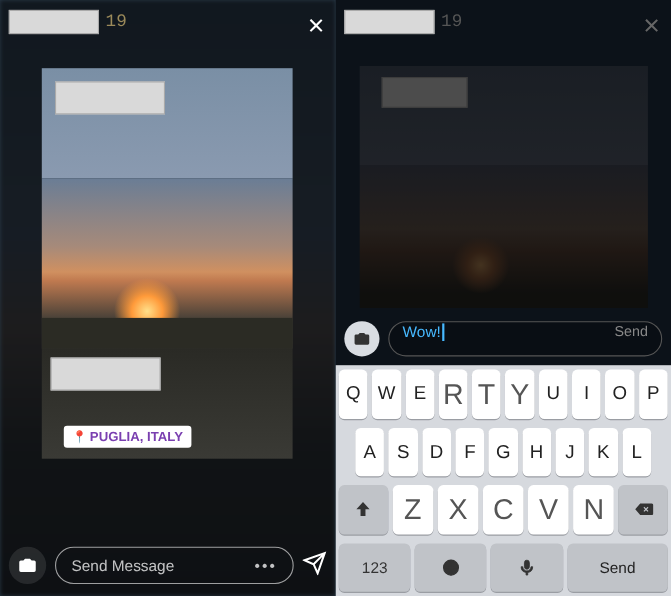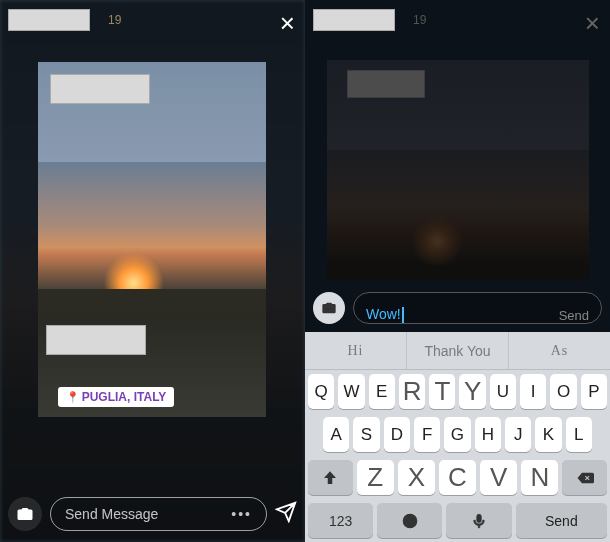--- a/index.html
+++ b/index.html
@@ -6,21 +6,21 @@
   body { width: 610px; height: 542px; background: #2a3a48; display: flex; overflow: hidden; position: relative; }
   .pane { position: relative; overflow: hidden; }
   .left { width: 305px; height: 542px; }
   .right { width: 305px; height: 542px; background: #1e2833; }
 
   
   .left .bg { position:absolute; inset:0; background: linear-gradient(#3a5268 0%, #4c6276 20%, #5a6e84 40%, #7a6a60 55%, #3a3a35 75%, #2a2a28 100%); filter: brightness(.4) blur(2px); }
   .left .bg::after{content:"";position:absolute;inset:0;background:rgba(30,40,55,.55);}
   .left .header { position:absolute; top:0; left:0; right:0; height:40px; display:flex; align-items:center; padding:6px 8px; z-index:2;}
   .avatar-ph { width:82px; height:22px; background:#d9d9d9; border:1px solid #aaa; }
-  .time { color:#9b8a5a; font-size:12px; margin-left:18px; }
+  .time { color:#9b8a5a; font-size:16px; margin-left:6px;font-family:Liberation Mono, monospace; }
   .close-x { position:absolute; right:10px; top:8px; color:#fff; font-size:26px; font-weight:300; z-index:3;}
   .story { position:absolute; top:62px; left:38px; width:228px; height:400px; z-index:2; display:flex; flex-direction:column;}
   .story .sky { flex:0 0 100px; background:linear-gradient(#7a8fa5,#8a9ab0); position:relative;}
   .name-ph{ position:absolute; top:12px; left:12px; width:100px; height:30px; background:#d9d9d9; border:1px solid #aaa;}
   .story .sun { flex:0 0 155px; background: radial-gradient(circle at 42% 78%, #ffe08a 0px, #ff9a3a 14px, rgba(255,120,40,0) 30px), linear-gradient(#6a7d95 0%, #a68a7a 40%, #d09060 55%, #c07a50 60%, #3a3a35 85%); position:relative;}
   .story .sun::after{content:"";position:absolute;left:0;right:0;bottom:0;height:28px;background:#2b2b24;}
   .story .land { flex:0 0 100px; background:linear-gradient(#2a2a25,#3a3a35); position:relative;}
   .cap-ph{ position:absolute; top:8px; left:8px; width:100px; height:30px; background:#d9d9d9; border:1px solid #aaa;}
   .loc-tag{ position:absolute; bottom:10px; left:20px; background:#fff; color:#7a3fb0; padding:3px 8px; border-radius:3px; font-size:12px; font-weight:600; display:flex; align-items:center; gap:2px;}
   .loc-tag .pin{ color:#d23; font-size:11px;}
@@ -36,21 +36,21 @@
   .right .header{ position:absolute; top:0; left:0; right:0; height:40px; display:flex; align-items:center; padding:6px 8px; z-index:2;}
   .right .time{color:#555;}
   .right .close-x{color:#666;}
   .r-story{ position:absolute; top:60px; left:22px; width:262px; height:220px; z-index:2; filter:brightness(.35);}
   .r-story .sky2{height:90px;background:linear-gradient(#4a5668,#5a6272);position:relative;}
   .r-story .sky2 .name-ph{top:10px;left:20px;width:78px;height:28px;}
   .r-story .sun2{height:130px; background: radial-gradient(circle at 42% 70%, #c0905a 0px, #8a5a3a 12px, rgba(0,0,0,0) 26px), linear-gradient(#4a5060 0%,#6a5a50 45%,#5a4438 60%,#2a2a26 90%);}
   .r-input-row{ position:absolute; top:290px; left:8px; right:8px; height:36px; display:flex; align-items:center; gap:8px; z-index:3;}
   .r-cam{width:32px;height:32px;border-radius:50%;background:#d9dde2;display:flex;align-items:center;justify-content:center;}
   .r-cam svg{width:16px;height:16px;fill:#333;}
-  .r-pill{flex:1;height:32px;border:1px solid #555;border-radius:16px;display:flex;align-items:flex-end;padding:0 12px;color:#9aa;font-size:14px;justify-content:space-between;background:rgba(0,0,0,.2);}
+  .r-pill{flex:1;height:32px;border:1px solid #555;border-radius:16px;display:flex;align-items:flex-start;padding:0 12px;color:#9aa;font-size:14px;justify-content:space-between;background:rgba(0,0,0,.2);}
   .r-pill .typed{color:#47b9ff;}
   .r-pill .cursor{display:inline-block;width:2px;height:16px;background:#47b9ff;vertical-align:middle;margin-left:1px;}
   .r-pill .sendlbl{color:#888;font-size:13px;}
 
   
   .kbd{ position:absolute; bottom:0; left:0; right:0; height:210px; background:#d6d9de; z-index:4; display:flex; flex-direction:column;}
   .sug{height:38px;display:flex;align-items:stretch;border-bottom:1px solid #b9bcc2;}
   .sug div{flex:1;display:flex;align-items:center;justify-content:center;color:#7a7a7a;font-size:14px;border-right:1px solid #c0c3c8;}
   .sug div:last-child{border-right:none;}
   .sug .alt{font-family:Georgia,serif;letter-spacing:1px;}
@@ -130,25 +130,20 @@
           <path d="M12 15a3 3 0 100-6 3 3 0 000 6zm8-9h-3l-2-2H9L7 6H4a2 2 0 00-2 2v10a2 2 0 002 2h16a2 2 0 002-2V8a2 2 0 00-2-2z"></path>
         </svg>
     </div>
     <div class="r-pill">
       <span><span class="typed">Wow!</span><span class="cursor"></span></span>
       <span class="sendlbl">Send</span>
     </div>
   </div>
 
   <div class="kbd">
-    <div class="sug">
-      <div class="alt">Hi</div>
-      <div>Thank You</div>
-      <div class="alt">As</div>
-    </div>
     <div class="krow">
       <div class="key">Q</div>
       <div class="key">W</div>
       <div class="key">E</div>
       <div class="key big">R</div>
       <div class="key big">T</div>
       <div class="key big">Y</div>
       <div class="key">U</div>
       <div class="key">I</div>
       <div class="key">O</div>

